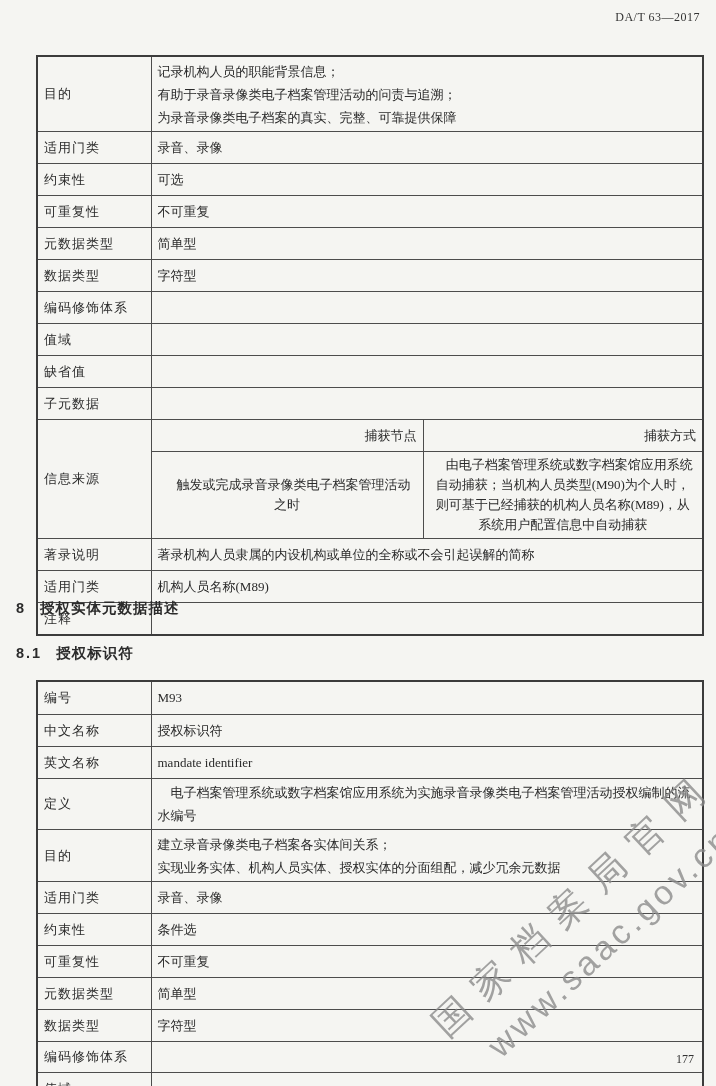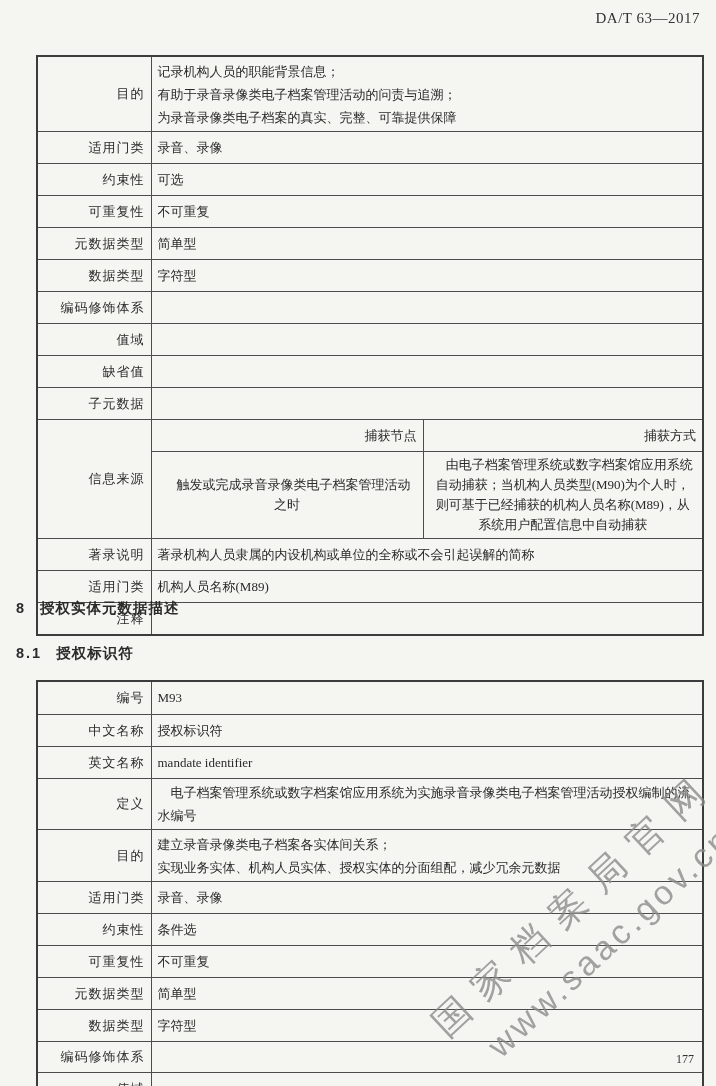--- a/index.html
+++ b/index.html
@@ -13,21 +13,21 @@
     height: 1086px;
     margin: 0 auto;
     background: #f5f5f2;
     overflow: hidden;
     color: #2e2e2e;
   }
   .running-head {
     position: absolute;
     top: 10px;
     right: 16px;
-    font-size: 15px;
+    font-size: 12px;
     letter-spacing: 0.5px;
     color: #333;
   }
   
   table.meta {
     position: absolute;
     left: 36px;
     border-collapse: collapse;
     table-layout: fixed;
     width: 666px;
@@ -37,21 +37,21 @@
   table.meta.t1 { top: 55px; }
   table.meta.t2 { top: 680px; }
   table.meta td {
     border: 1px solid #4c4c4c;
     padding: 2px 6px;
     vertical-align: middle;
     overflow: hidden;
   }
   table.meta { border: 2px solid #3c3c3c; }
   td.lbl {
-    text-align: right;
+    text-align: left;
     letter-spacing: 1px;
   }
   td.val {
     text-align: left;
     padding-left: 16px;
     padding-right: 12px;
     line-height: 22px;
   }
   td.subhead { text-align: right; }
   td.capcell {

